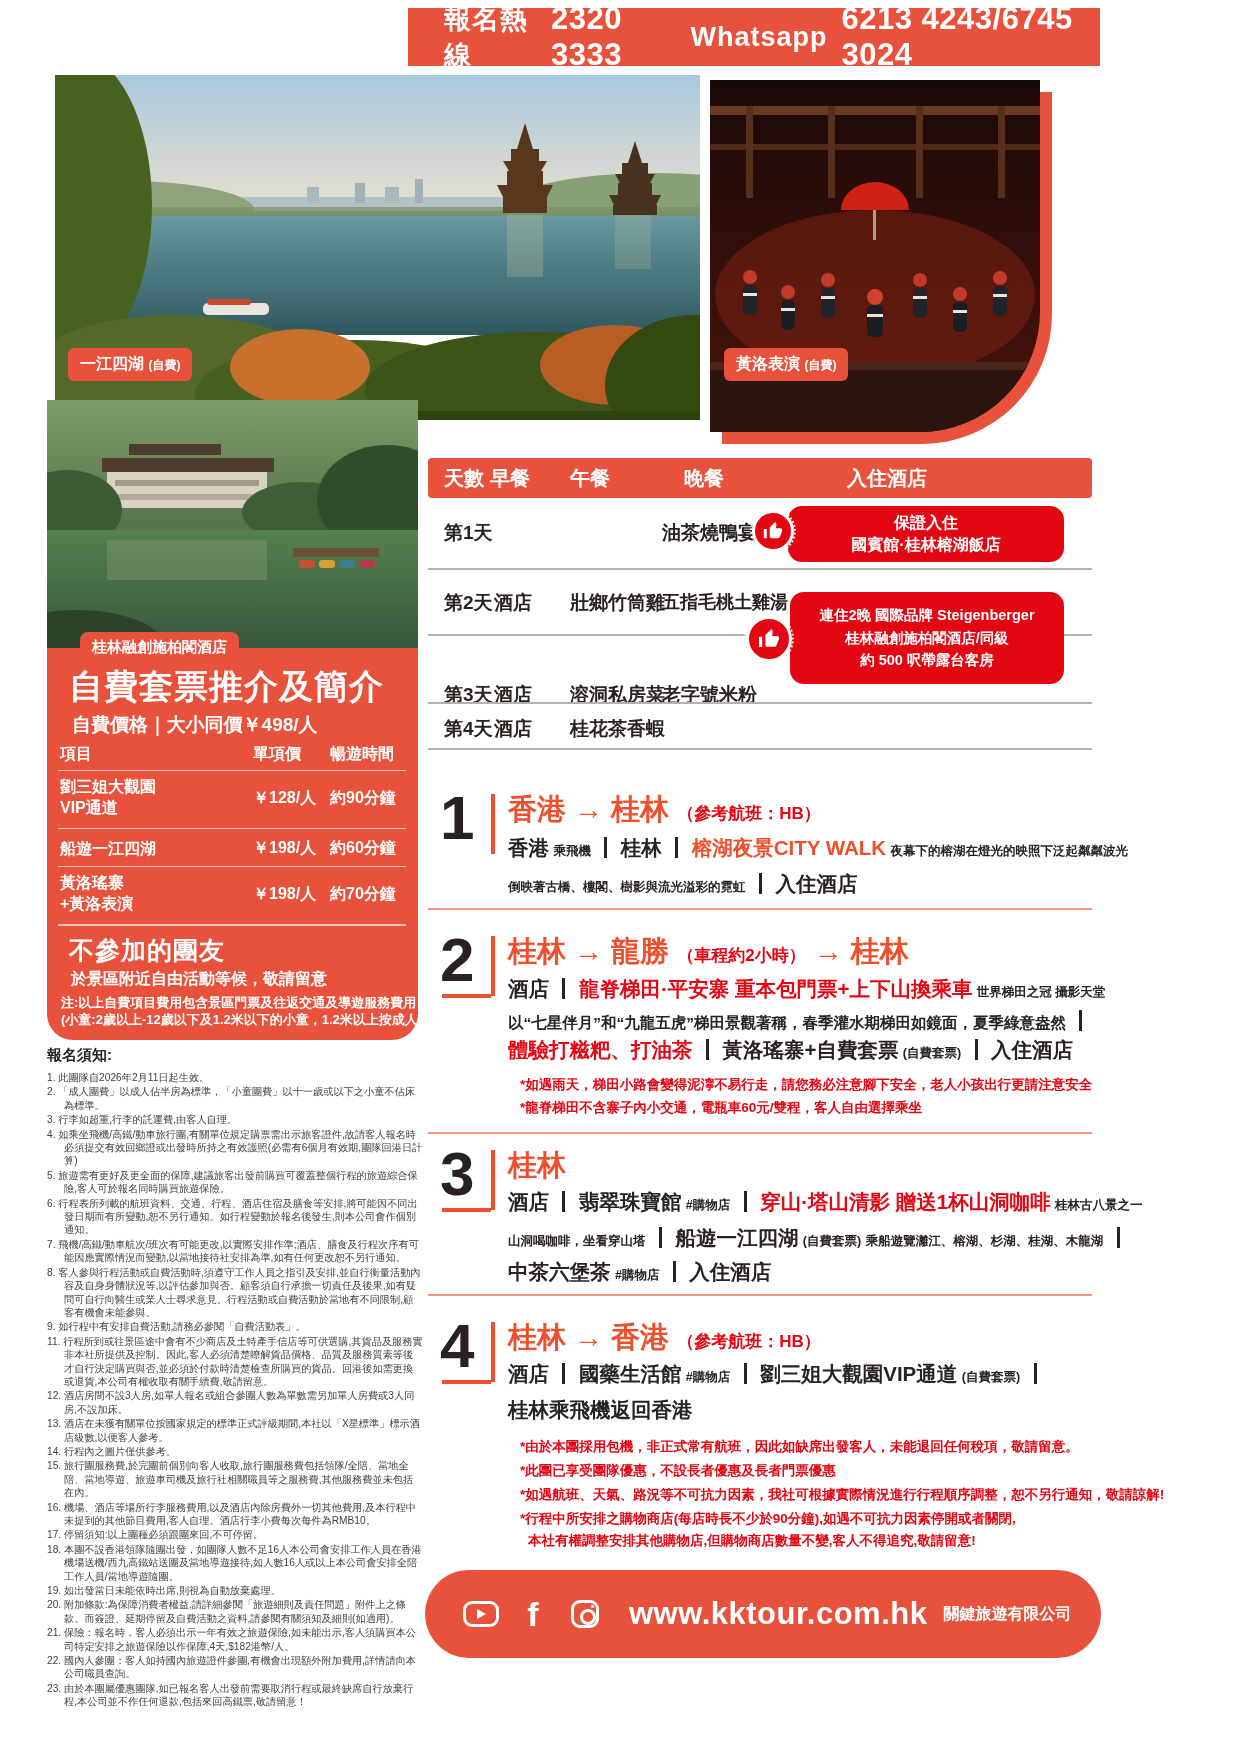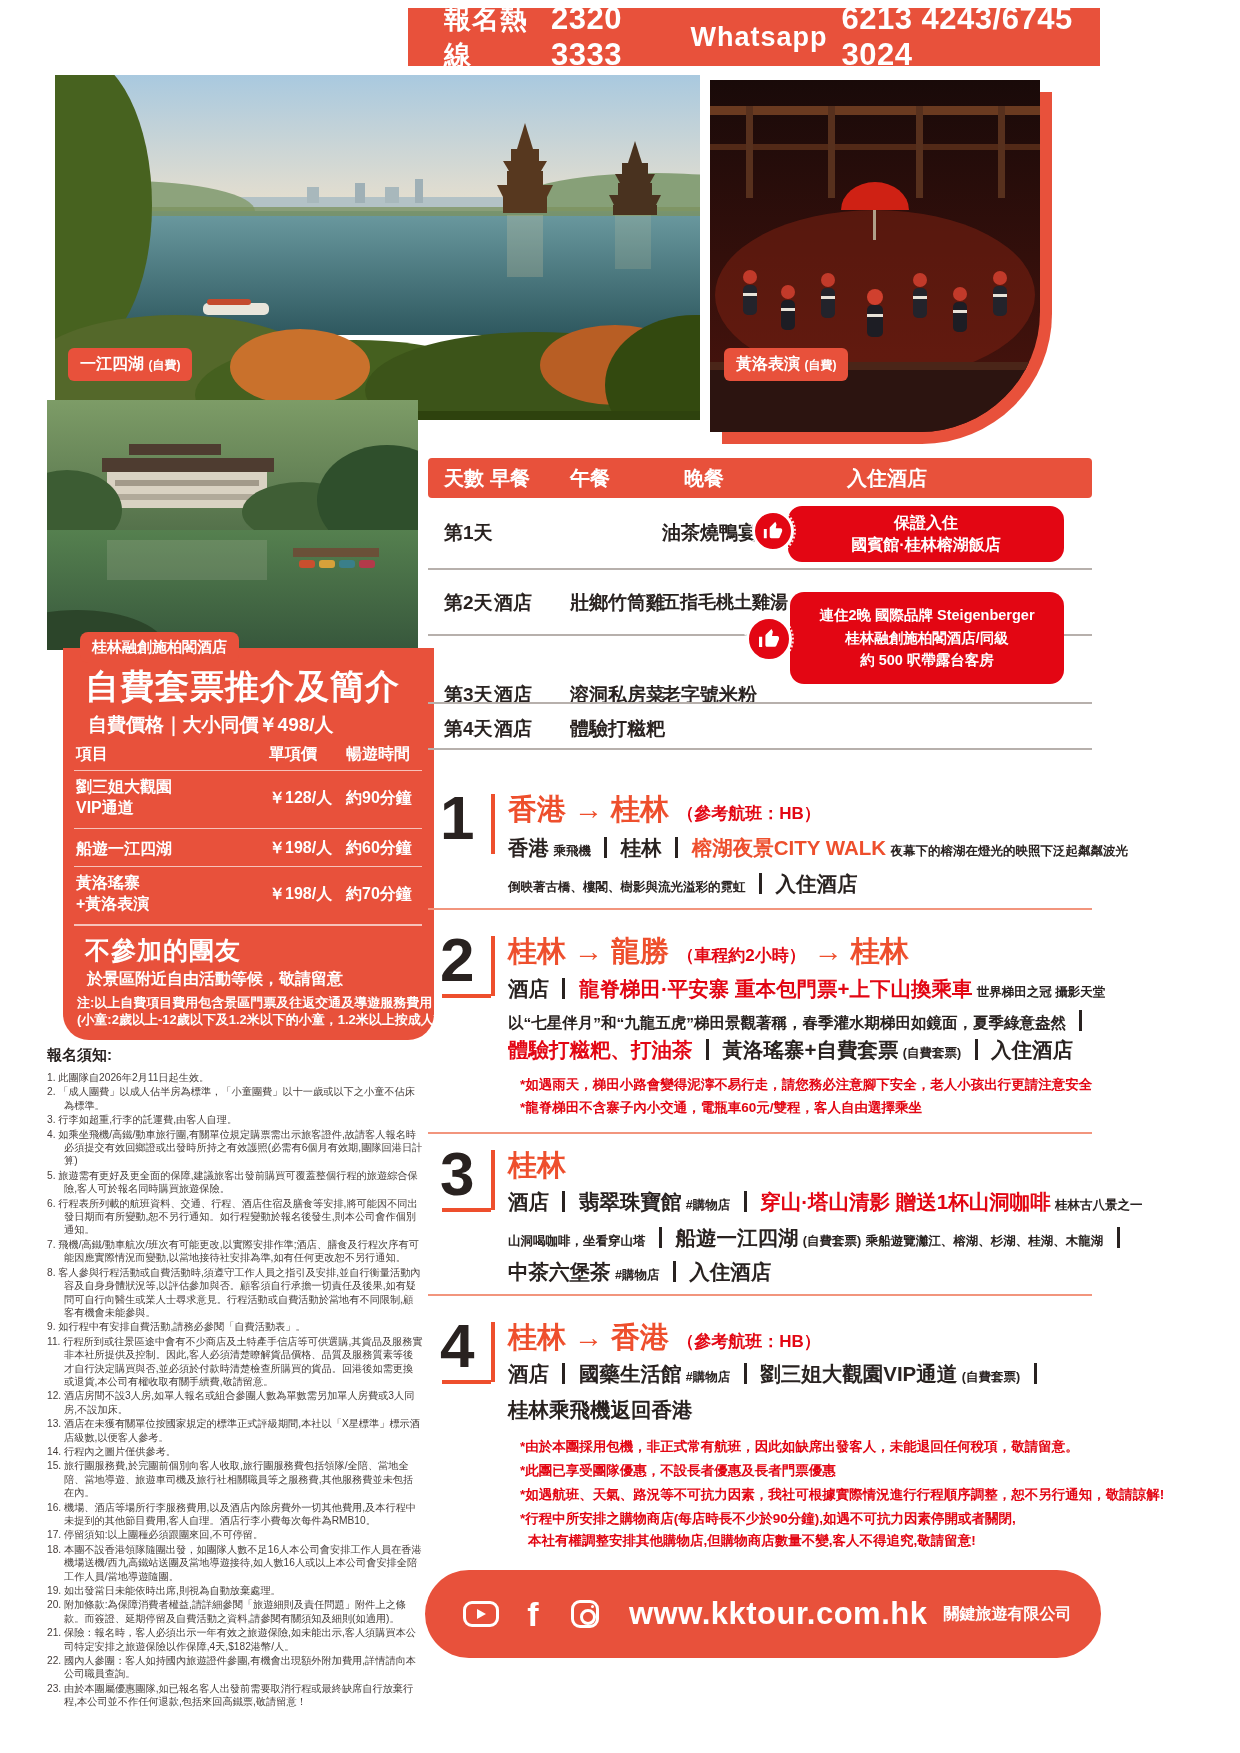--- a/index.html
+++ b/index.html
@@ -28,21 +28,21 @@
   #photo-hotel{left:47px;top:400px;width:371px;height:250px;}
   .photo-label{position:absolute;background:var(--orange);color:#fff;border-radius:6px;
     padding:6px 12px;font-size:16px;font-weight:800;white-space:nowrap;z-index:5;}
   .photo-label .sm{font-size:12px;font-weight:700;}
   #label-lake{left:68px;top:348px;}
   #label-show{left:724px;top:348px;}
   #label-hotel{left:80px;top:632px;font-size:15px;border-radius:8px;}
 
   
   #pkg{position:absolute;left:47px;top:648px;width:371px;height:392px;background:var(--orange);
-    border-radius:0 0 26px 26px;color:#fff;margin-left:16px;}
+    border-radius:0 0 26px 26px;color:#fff;}
   #pkg .pk-title{position:absolute;left:22px;top:16px;font-size:34px;font-weight:900;letter-spacing:1px;white-space:nowrap;}
   #pkg .pk-sub{position:absolute;left:25px;top:64px;font-size:19px;font-weight:800;white-space:nowrap;}
   #pkg .pk-col{position:absolute;top:96px;font-size:16px;font-weight:800;}
   #pkg .c-item{left:13px;} #pkg .c-price{left:206px;} #pkg .c-time{left:283px;}
   #pkg .pk-hr{position:absolute;left:11px;width:348px;height:1px;background:rgba(255,255,255,.65);}
   #pkg .hr1{top:122px;} #pkg .hr2{top:180px;} #pkg .hr3{top:218px;} #pkg .hr4{top:276px;height:2px;}
   .pk-row{position:absolute;left:0;width:371px;}
   .pk-row .it{position:absolute;left:13px;font-size:16px;font-weight:800;line-height:21px;white-space:pre-line;}
   .pk-row .pr{position:absolute;left:206px;font-size:16px;font-weight:800;}
   .pk-row .tm{position:absolute;left:283px;font-size:16px;font-weight:800;}
@@ -333,21 +333,21 @@
   <div class="it-row" style="top:660px;height:66px">
     <span style="left:16px;top:22px">第3天</span>
     <span style="left:66px;top:22px">酒店</span>
     <span style="left:142px;top:22px">溶洞私房菜</span>
     <span style="left:234px;top:22px">老字號米粉</span>
   </div>
   <div class="it-sep" style="top:702px"></div>
   <div class="it-row" style="top:708px;height:44px">
     <span style="left:16px;top:8px">第4天</span>
     <span style="left:66px;top:8px">酒店</span>
-    <span style="left:142px;top:8px">體驗打糍粑</span>
+    <span style="left:142px;top:8px">桂花茶香蝦</span>
   </div>
   <div class="it-sep" style="top:748px"></div>
 
   <div class="badge" id="badge1">
     <div class="b1">保證入住</div>
     <div class="b1">國賓館·桂林榕湖飯店</div>
   </div>
   <div class="thumb" id="thumb1">
     <svg width="22" height="22" viewBox="0 0 24 24">
         <path fill="#fff" d="M2 20h3.2V9.8H2V20zm20-9.3c0-.9-.8-1.7-1.7-1.7h-5.3l.8-3.9v-.3c0-.4-.1-.8-.4-1.1L14.5 2 8.9 7.6c-.3.3-.5.8-.5 1.2V18c0 1 .8 1.8 1.7 1.8h7.6c.7 0 1.3-.4 1.6-1l2.5-6c.1-.2.2-.4.2-.7v-1.4z"></path>

